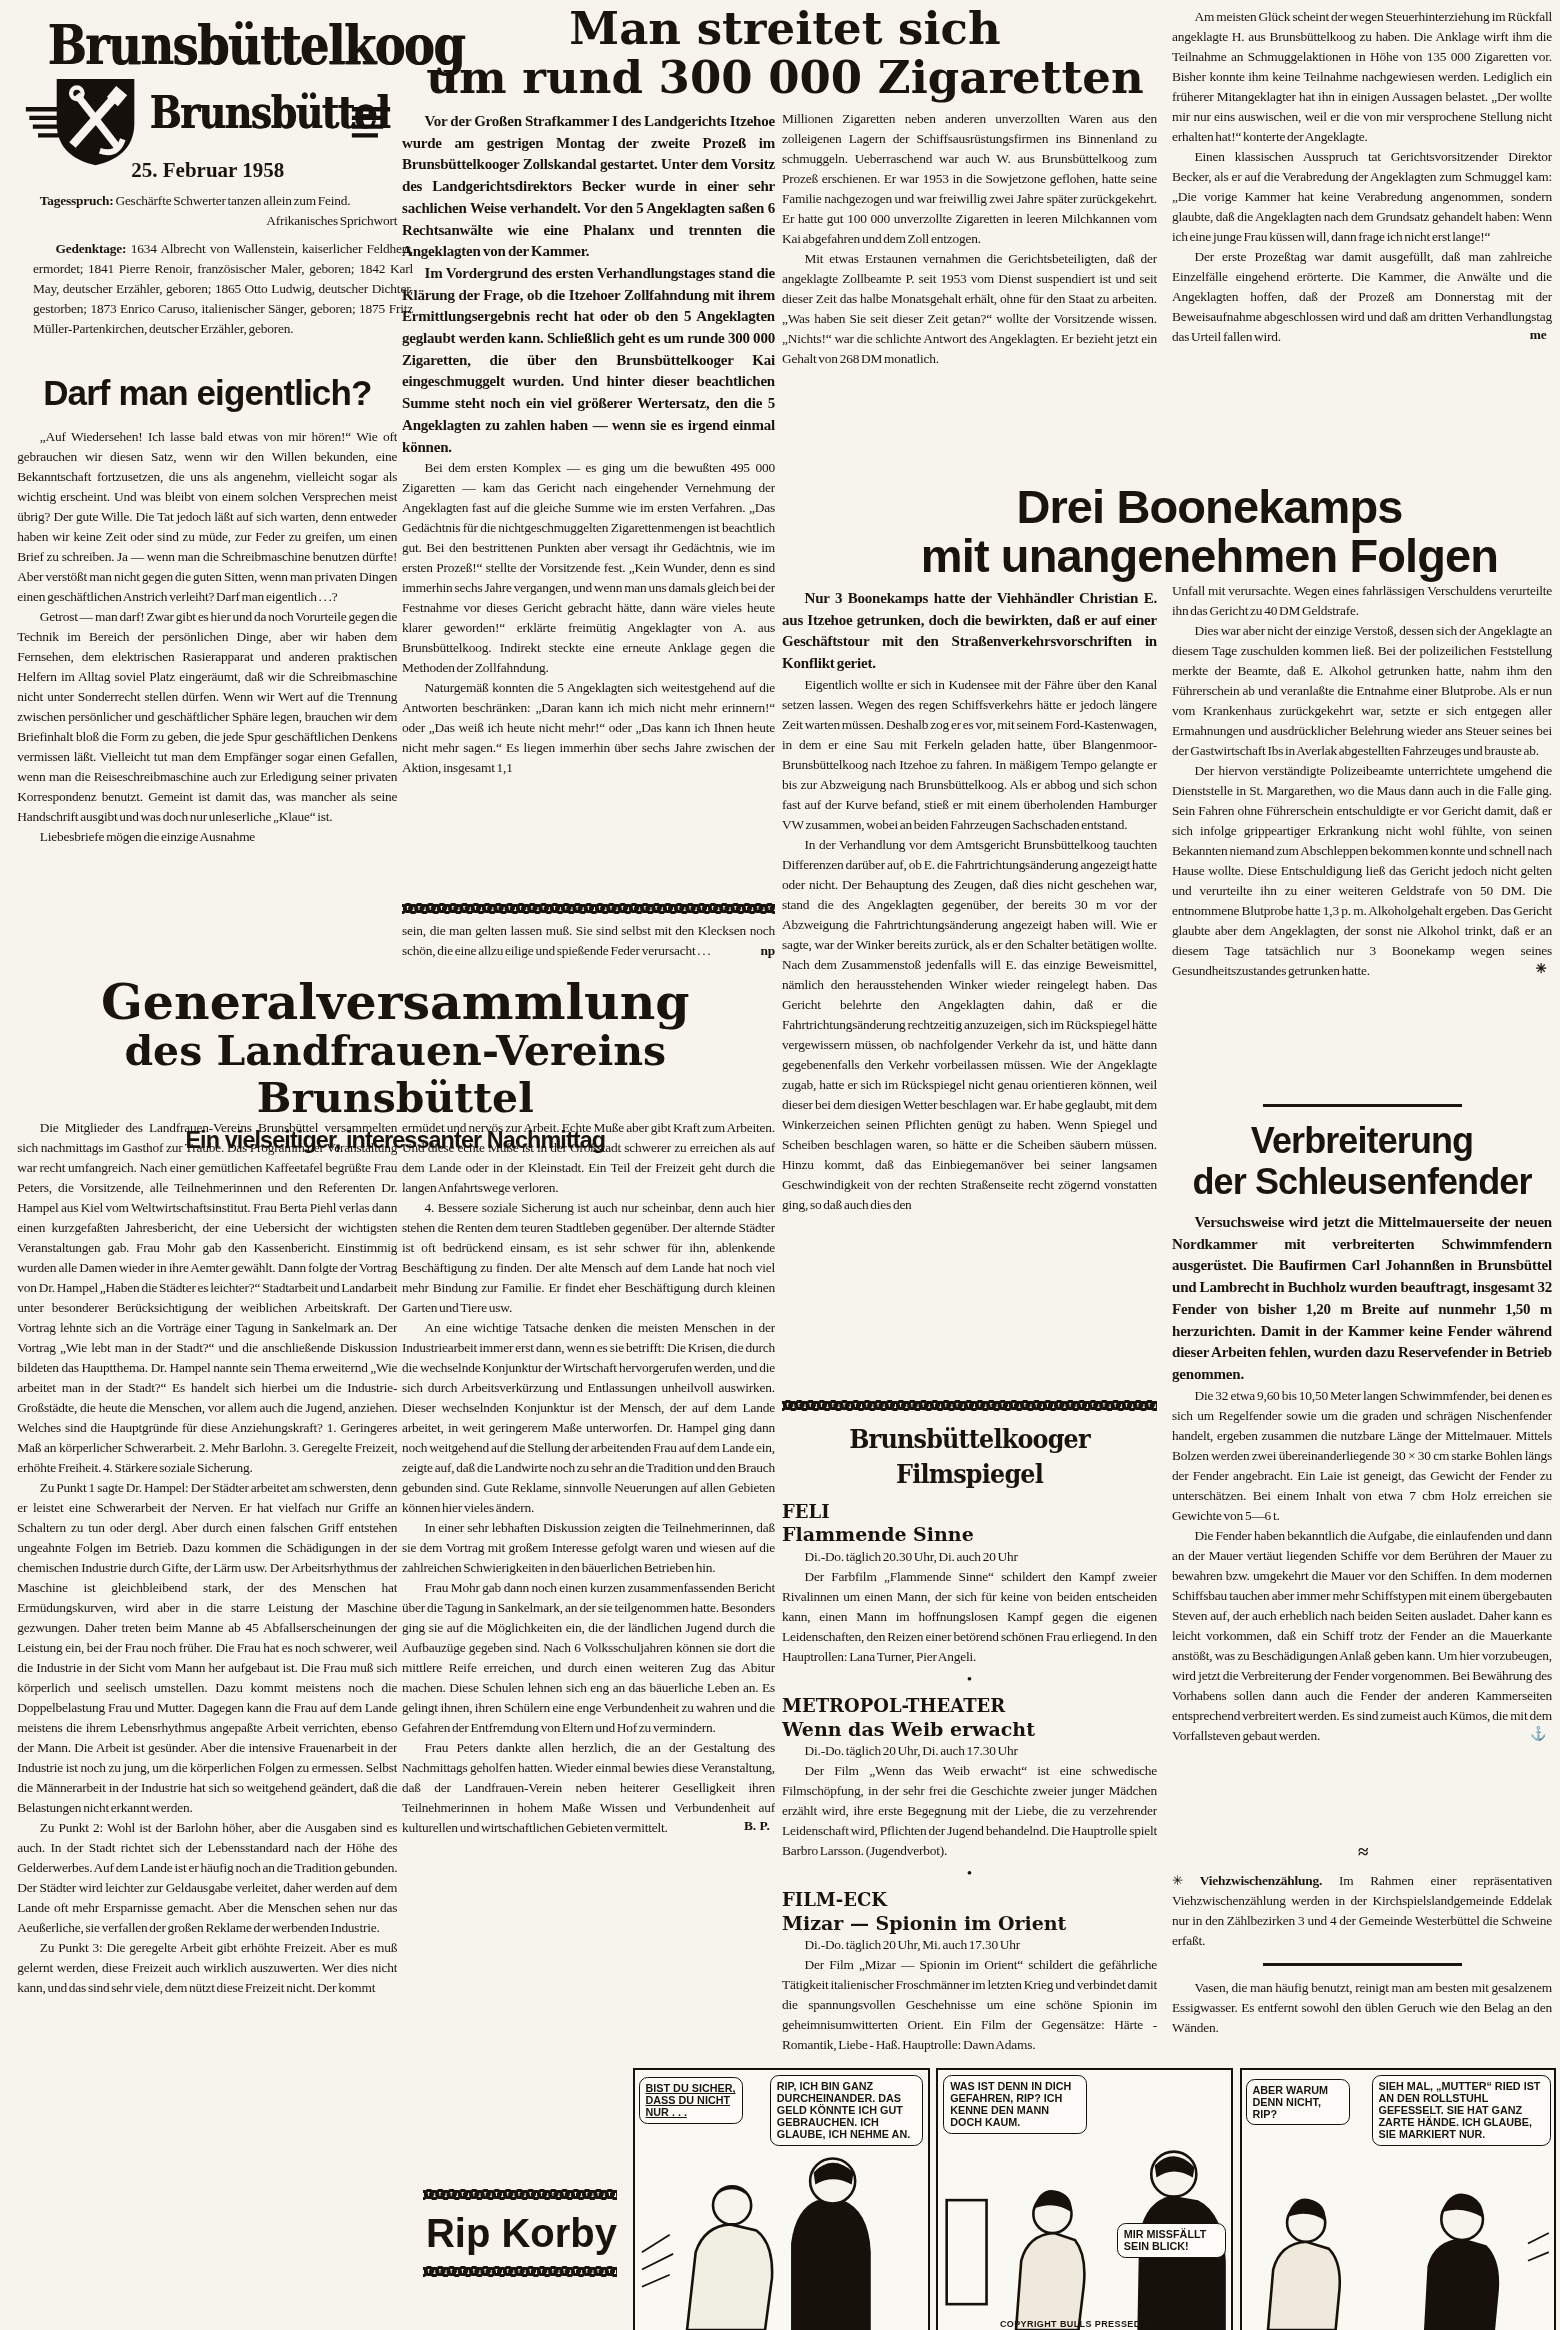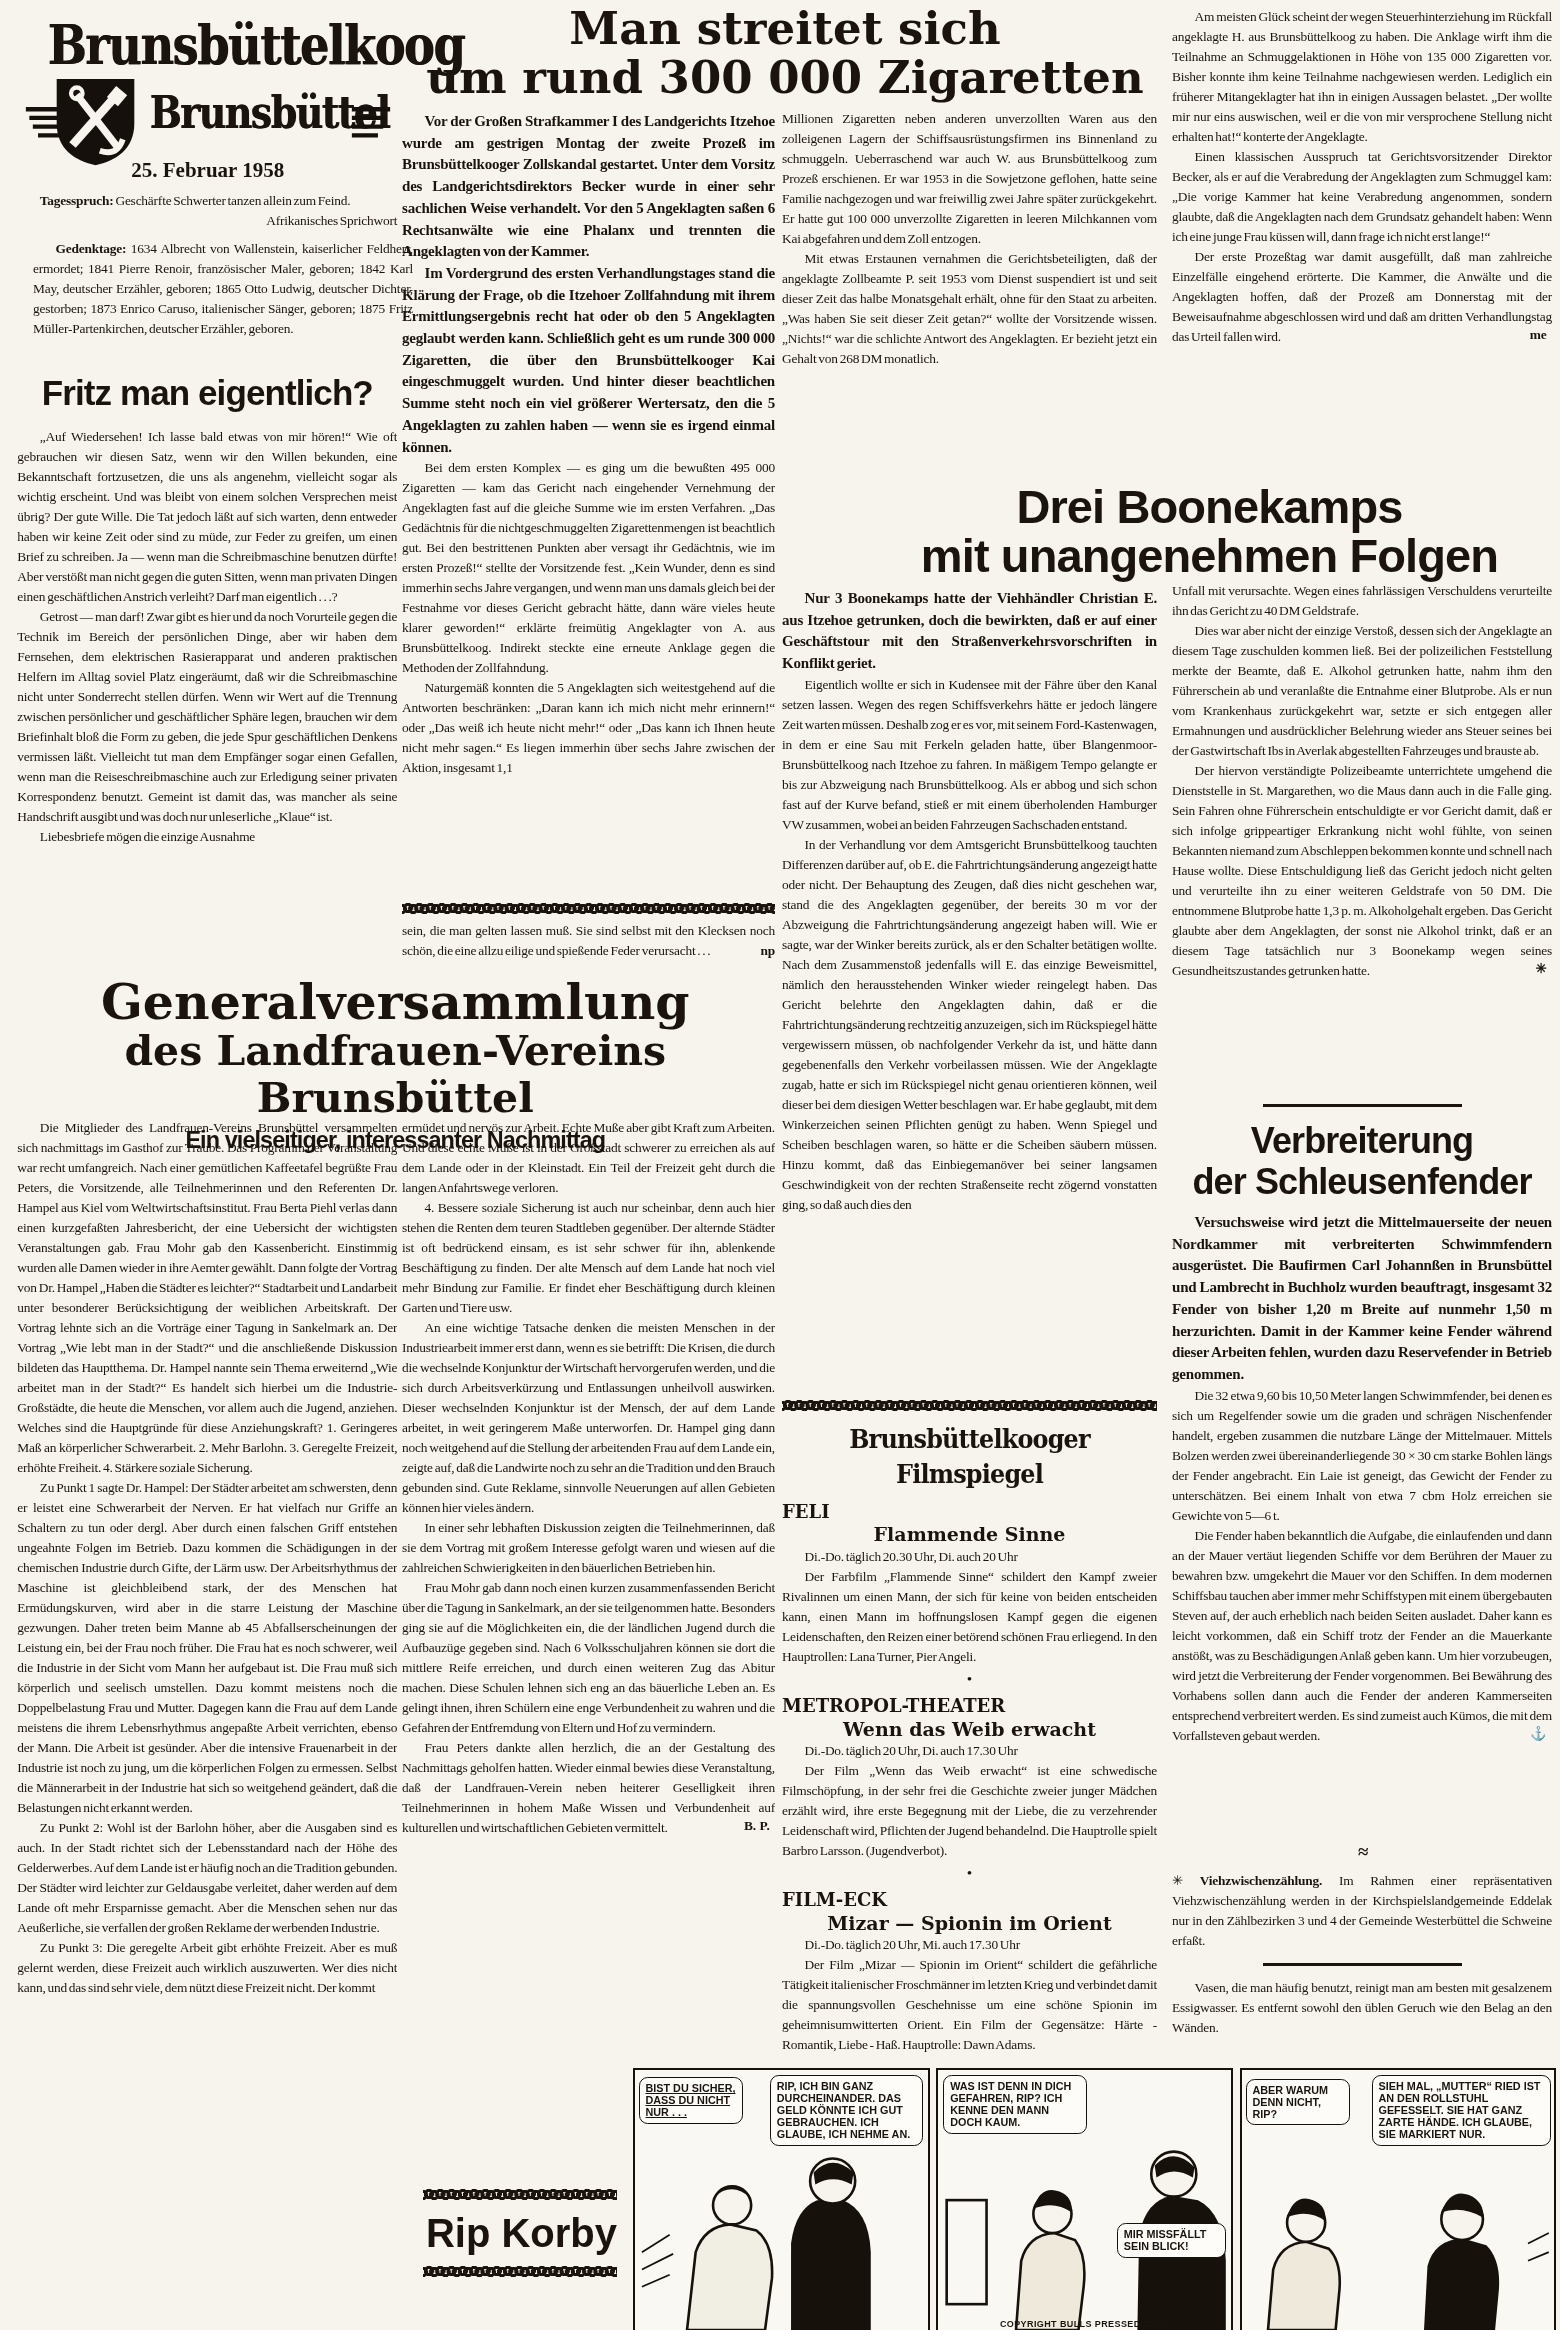--- a/index.html
+++ b/index.html
@@ -25,21 +25,21 @@
   .chain{height:13px;background-image:
      radial-gradient(circle at 6px 6px, rgba(0,0,0,0) 0 2.3px, #1b140e 2.3px 4.9px, rgba(0,0,0,0) 5.4px),
      radial-gradient(circle at 6px 6px, rgba(0,0,0,0) 0 2.3px, #1b140e 2.3px 4.9px, rgba(0,0,0,0) 5.4px);
      background-size:11.3px 13px,11.3px 13px;background-position:0 0,5.2px 0.9px;background-repeat:repeat-x;}
   .rulewrap{height:3.5px;}
   .rule{width:199px;height:2.6px;background:#1b140e;margin:0 auto;}
   .sqmark{font-size:19px;font-weight:bold;letter-spacing:-2.6px;}
   .dot{text-align:center;font-size:15.6px;line-height:15.6px;margin:3.5px 0;}
   
   .cinema-name{font-family:"DejaVu Serif",serif;font-weight:bold;font-size:18px;margin:8.7px 0 1.7px 0;}
-  .film-title{font-family:"DejaVu Serif",serif;font-weight:bold;font-size:19px;text-align:center;margin:1.7px 0;}
+  .film-title{font-family:"DejaVu Serif",serif;font-weight:bold;font-size:19px;text-align:left;margin:1.7px 0;}
   
   .panel{position:absolute;border:2.6px solid #17110c;background:#faf8f2;overflow:hidden;}
   .bubble{position:absolute;border:1.7px solid #17110c;background:#fdfcf8;border-radius:8.7px;padding:4.3px 6px;
           font-family:"Liberation Sans",sans-serif;font-weight:bold;font-size:10.8px;line-height:12px;
           text-transform:uppercase;text-align:left;}
   .caption{position:absolute;left:0;right:0;bottom:3.5px;text-align:center;
            font-family:"Liberation Sans",sans-serif;font-size:9px;font-weight:bold;letter-spacing:0.4px;}
   .riptitle{font-family:"Liberation Sans",sans-serif;font-weight:bold;font-size:40px;letter-spacing:0;
             text-align:right;line-height:64px;}
   svg{display:block;}
@@ -79,21 +79,21 @@
   <div class="abs" style="left:17.3px;top:191px;width:380px;">
     <p class="para"><span class="b">Tagesspruch:</span>
       <span>Geschärfte Schwerter tanzen allein zum Feind.</span>
       <span class="byline" style="font-weight:normal">Afrikanisches Sprichwort</span></p>
   </div>
   <div class="abs" style="left:33px;top:239px;width:380px;">
     <p class="para"><span class="b">Gedenktage:</span>
       <span>1634 Albrecht von Wallenstein, kaiserlicher Feldherr, ermordet; 1841 Pierre Renoir, französischer Maler, geboren; 1842 Karl May, deutscher Erzähler, geboren; 1865 Otto Ludwig, deutscher Dichter, gestorben; 1873 Enrico Caruso, italienischer Sänger, geboren; 1875 Fritz Müller-Partenkirchen, deutscher Erzähler, geboren.</span></p>
   </div>
 
-  <div class="abs center h-sans" style="left:17.3px;top:373px;width:380px;font-size:35px;">Fritz man eigentlich?</div>
+  <div class="abs center h-sans" style="left:17.3px;top:373px;width:380px;font-size:35px;">Darf man eigentlich?</div>
   <div class="abs" style="left:17.3px;top:427px;width:380px;height:537px;overflow:hidden;">
       <p class="para">„Auf Wiedersehen! Ich lasse bald etwas von mir hören!“ Wie oft gebrauchen wir diesen Satz, wenn wir den Willen bekunden, eine Bekanntschaft fortzusetzen, die uns als angenehm, vielleicht sogar als wichtig erscheint. Und was bleibt von einem solchen Versprechen meist übrig? Der gute Wille. Die Tat jedoch läßt auf sich warten, denn entweder haben wir keine Zeit oder sind zu müde, zur Feder zu greifen, um einen Brief zu schreiben. Ja — wenn man die Schreibmaschine benutzen dürfte! Aber verstößt man nicht gegen die guten Sitten, wenn man privaten Dingen einen geschäftlichen Anstrich verleiht? Darf man eigentlich . . .?</p>
       <p class="para">Getrost — man darf! Zwar gibt es hier und da noch Vorurteile gegen die Technik im Bereich der persönlichen Dinge, aber wir haben dem Fernsehen, dem elektrischen Rasierapparat und anderen praktischen Helfern im Alltag soviel Platz eingeräumt, daß wir die Schreibmaschine nicht unter Sonderrecht stellen dürfen. Wenn wir Wert auf die Trennung zwischen persönlicher und geschäftlicher Sphäre legen, brauchen wir dem Briefinhalt bloß die Form zu geben, die jede Spur geschäftlichen Denkens vermissen läßt. Vielleicht tut man dem Empfänger sogar einen Gefallen, wenn man die Reiseschreibmaschine auch zur Erledigung seiner privaten Korrespondenz benutzt. Gemeint ist damit das, was mancher als seine Handschrift ausgibt und was doch nur unleserliche „Klaue“ ist.</p>
       <p class="para">Liebesbriefe mögen die einzige Ausnahme</p>
     </div>
 
   <div class="abs center h-serif" style="left:407px;top:3.5px;width:756px;font-size:45px;line-height:49px;">
     <div>Man streitet sich</div>
     <div>um rund 300 000 Zigaretten</div>
   </div>

